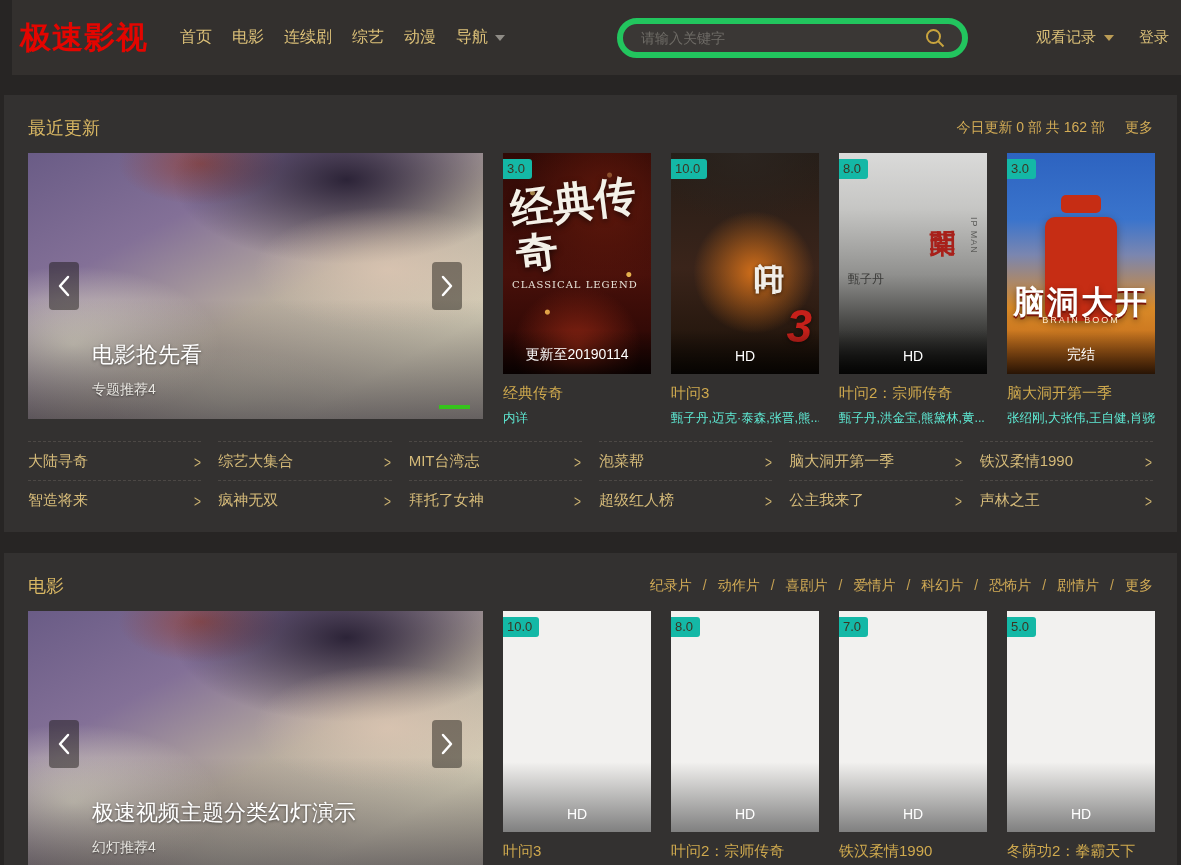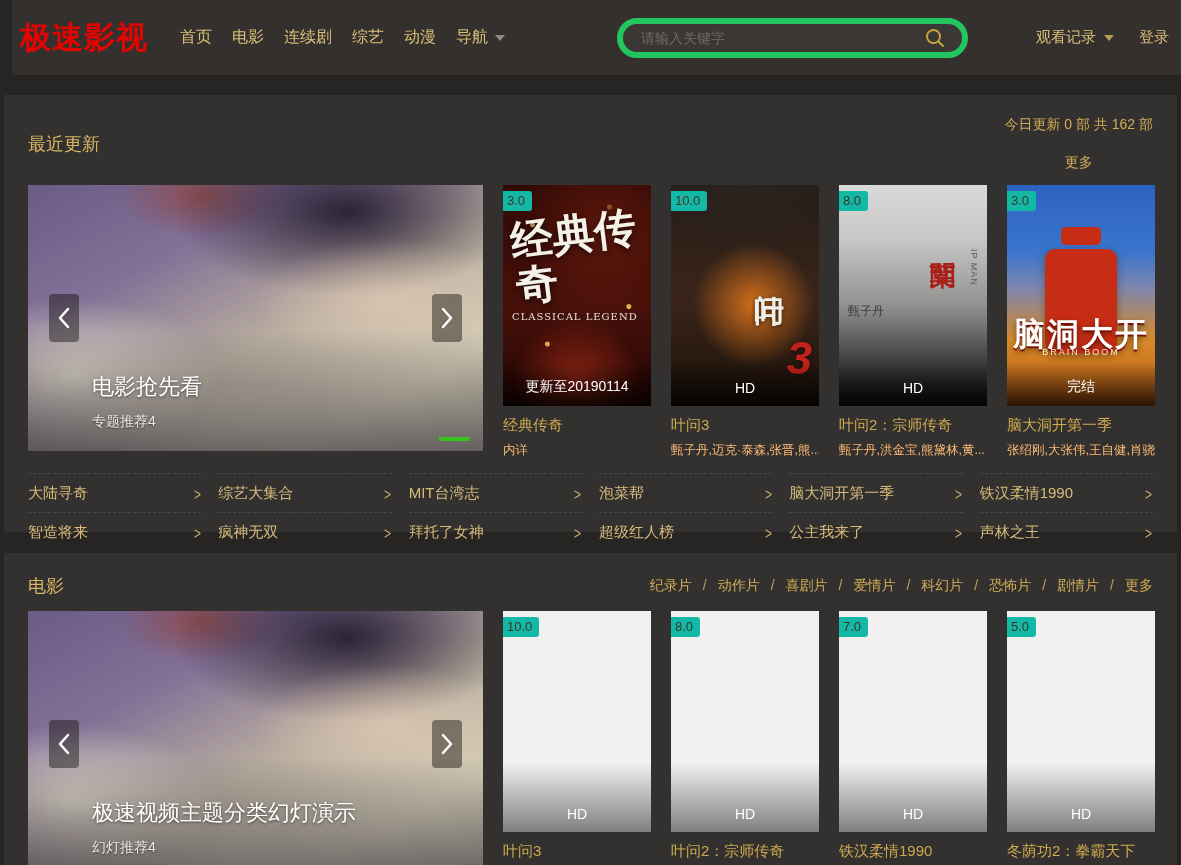--- a/index.html
+++ b/index.html
@@ -30,21 +30,21 @@
   .search-btn { background:none; border:none; cursor:pointer; display:flex; align-items:center; padding:2px; }
   .user-area { margin-left:auto; display:flex; align-items:center; gap:25px; padding-right:2px; }
   .history { display:flex; align-items:center; gap:8px; color:#dcc078; font-size:15px; cursor:pointer; white-space:nowrap; }
   .login { color:#dcc078; font-size:15px; cursor:pointer; white-space:nowrap; }
   
   .panel { position:absolute; left:4px; right:4px; background:#333130; }
   .panel-recent { top:95px; height:437px; }
   .panel-movies { top:553px; height:312px; }
   .section-head { display:flex; justify-content:space-between; align-items:center; padding:21px 24px 0; }
   .section-title { color:#d9b763; font-size:18px; }
-  .section-meta { display:flex; align-items:center; gap:20px;flex-direction:column; }
+  .section-meta { display:flex; align-items:center; gap:20px; }
   .stats { color:#d3ac56; font-size:14px; }
   .more-link { color:#d3ac56; font-size:14px; cursor:pointer; }
   .cats { display:flex; align-items:center; }
   .cat { color:#d3ac56; font-size:14px; cursor:pointer; white-space:nowrap; }
   .cat + .cat::before { content:"/"; margin:0 11px; color:#c5a052; }
   
   .content-row { display:flex; gap:20px; padding:13px 24px 0; }
   
   .carousel { position:relative; width:455px; height:266px; flex:none; overflow:hidden; background:#55496b; cursor:pointer; }
   .photo { position:absolute; inset:0;
@@ -75,21 +75,21 @@
     padding:0 7px; border-radius:0 3px 3px 0;
   }
   .badge::after { content:""; position:absolute; left:0; top:100%; width:3px; height:4px; background:#a8821e; clip-path:polygon(0 0,100% 0,100% 100%); }
   .card-overlay {
     position:absolute; left:0; right:0; bottom:0; height:44px; z-index:2;
     display:flex; align-items:flex-end; justify-content:center; padding-bottom:10px;
     color:#ffffff; font-size:14px; background:linear-gradient(180deg, rgba(0,0,0,0), rgba(0,0,0,.78));
   }
   .light .card-overlay { background:linear-gradient(180deg, rgba(127,127,127,0), rgba(124,124,124,.97)); height:70px; }
   .card-title { margin-top:10px; color:#cfa94e; font-size:15px; white-space:nowrap; overflow:hidden; text-overflow:ellipsis; }
-  .card-sub { margin-top:7px; color:#fdba74; font-size:12.5px; white-space:nowrap; overflow:hidden; }
+  .card-sub { margin-top:7px; color:#5eead4; font-size:12.5px; white-space:nowrap; overflow:hidden; }
   
   .poster { position:absolute; inset:0; }
   .poster1 { background:
       radial-gradient(ellipse 70% 45% at 50% 88%, #8a2412 0%, rgba(90,20,8,0) 62%),
       radial-gradient(ellipse 85% 60% at 68% 22%, #5d170b 0%, rgba(70,16,7,0) 70%),
       radial-gradient(circle 2px at 20% 18%, #ffd97a 0 2px, rgba(0,0,0,0) 3px),
       radial-gradient(circle 2px at 72% 10%, #ffd97a 0 2px, rgba(0,0,0,0) 3px),
       radial-gradient(circle 2px at 85% 55%, #ffcf5a 0 2px, rgba(0,0,0,0) 3px),
       radial-gradient(circle 2px at 30% 72%, #ffcf5a 0 2px, rgba(0,0,0,0) 3px),
       linear-gradient(180deg,#300a06,#48100a 55%,#230503); }

